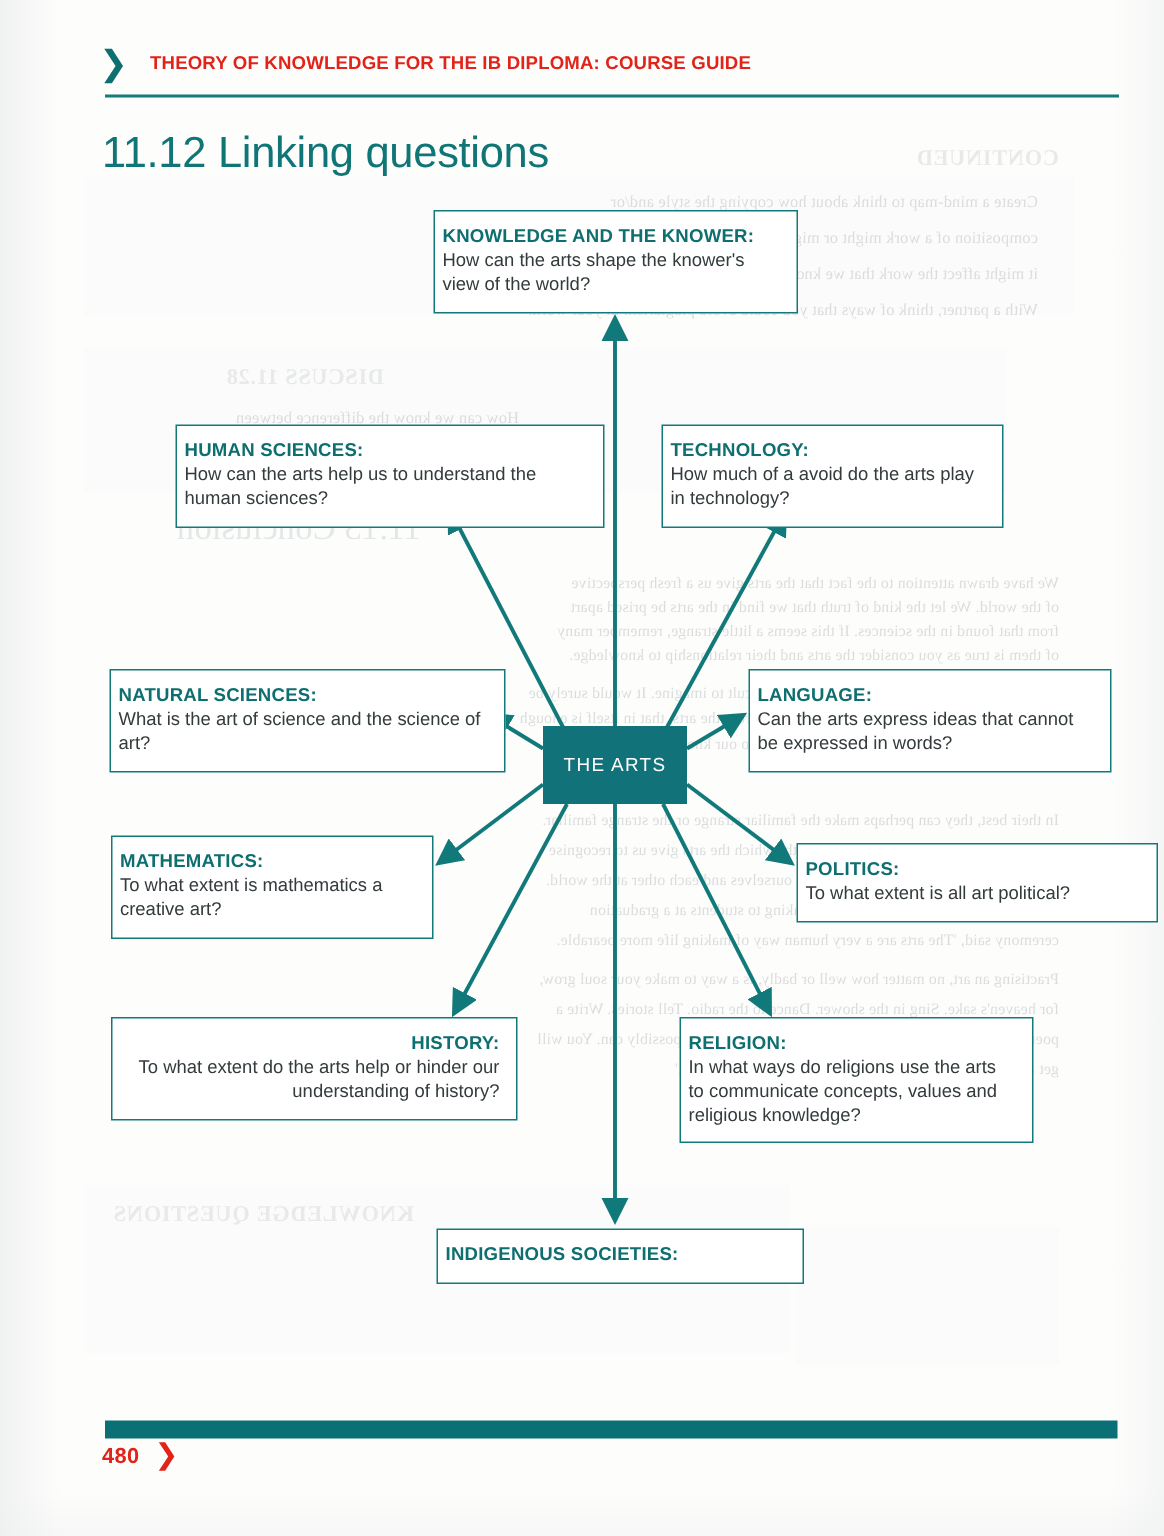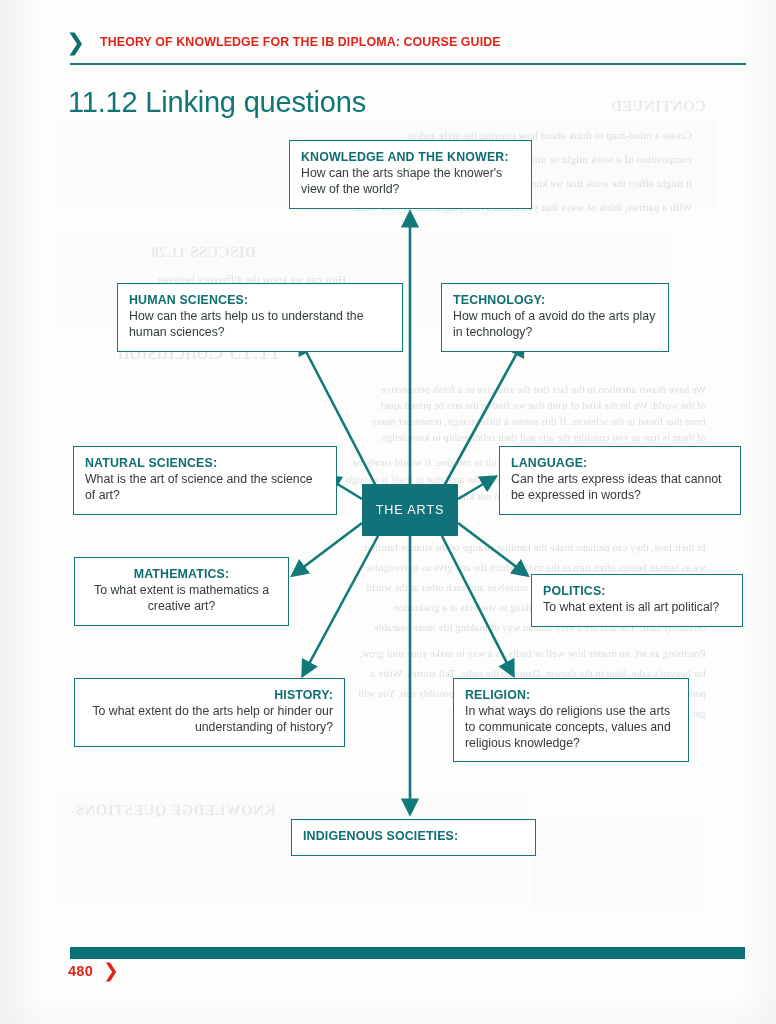--- a/index.html
+++ b/index.html
@@ -66,21 +66,21 @@
   
   #diagram{position:absolute;left:0;top:0;width:776px;height:1024px;pointer-events:none;}
   #arrows{position:absolute;left:0;top:0;}
 
   
   .node{
     position:absolute;
     background:#ffffff;
     border:1.6px solid #12797b;
     box-sizing:border-box;
-    padding:9px 11px 10px 11px;
+    padding:9px 11px 10px 5px;
   }
   .node .ttl{
     display:block;
     color:#0e6e70;font-weight:bold;font-size:12.4px;
     letter-spacing:.15px;line-height:1.22;
     margin-bottom:1px;
   }
   .node .q{
     display:block;
     color:#333b3d;font-size:12.3px;line-height:1.28;
@@ -207,26 +207,26 @@
   <div class="node" style="left:73px;top:446px;width:264px;">
     <span class="ttl">NATURAL SCIENCES:</span>
     <span class="q">What is the art of science and the science of art?</span>
   </div>
 
   <div class="node" style="left:499px;top:446px;width:242px;">
     <span class="ttl">LANGUAGE:</span>
     <span class="q">Can the arts express ideas that cannot be expressed in words?</span>
   </div>
 
-  <div class="node" style="left:74px;top:557px;width:215px;text-align:center;">
+  <div class="node" style="left:74px;top:557px;width:215px;">
     <span class="ttl">MATHEMATICS:</span>
     <span class="q">To what extent is mathematics a creative art?</span>
   </div>
 
-  <div class="node" style="left:531px;top:562px;width:212px;margin-top:12px;">
+  <div class="node" style="left:531px;top:562px;width:241px;">
     <span class="ttl">POLITICS:</span>
     <span class="q">To what extent is all art political?</span>
   </div>
 
   <div class="node" style="left:74px;top:678px;width:271px;text-align:right;">
     <span class="ttl">HISTORY:</span>
     <span class="q">To what extent do the arts help or hinder our understanding of history?</span>
   </div>
 
   <div class="node" style="left:453px;top:678px;width:236px;">

